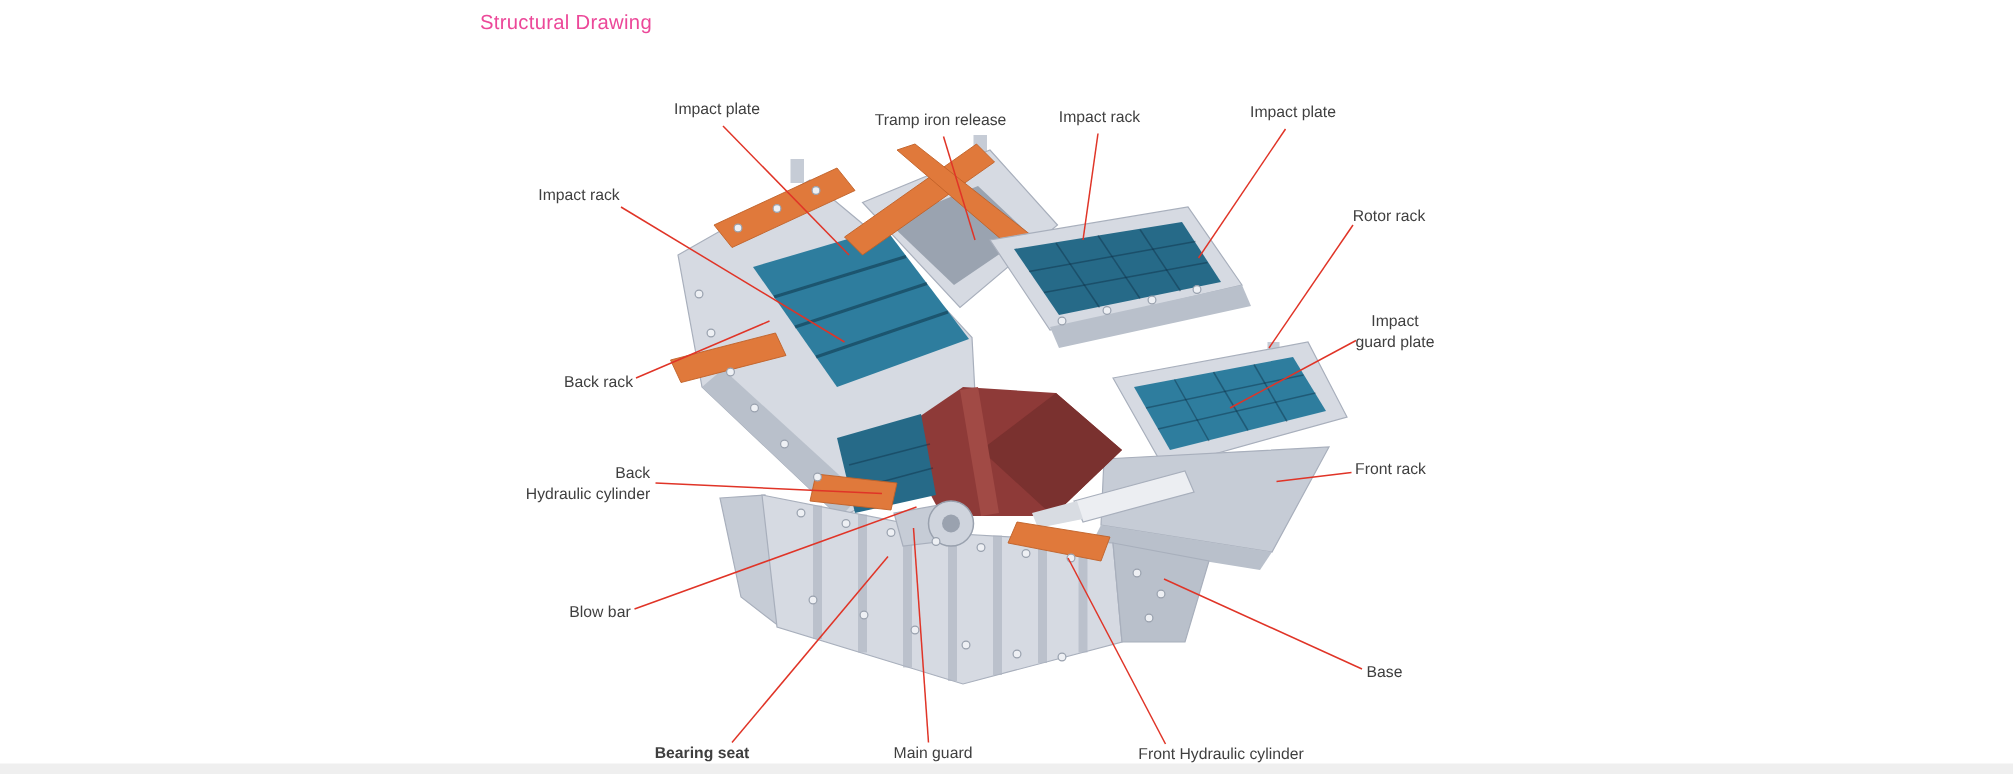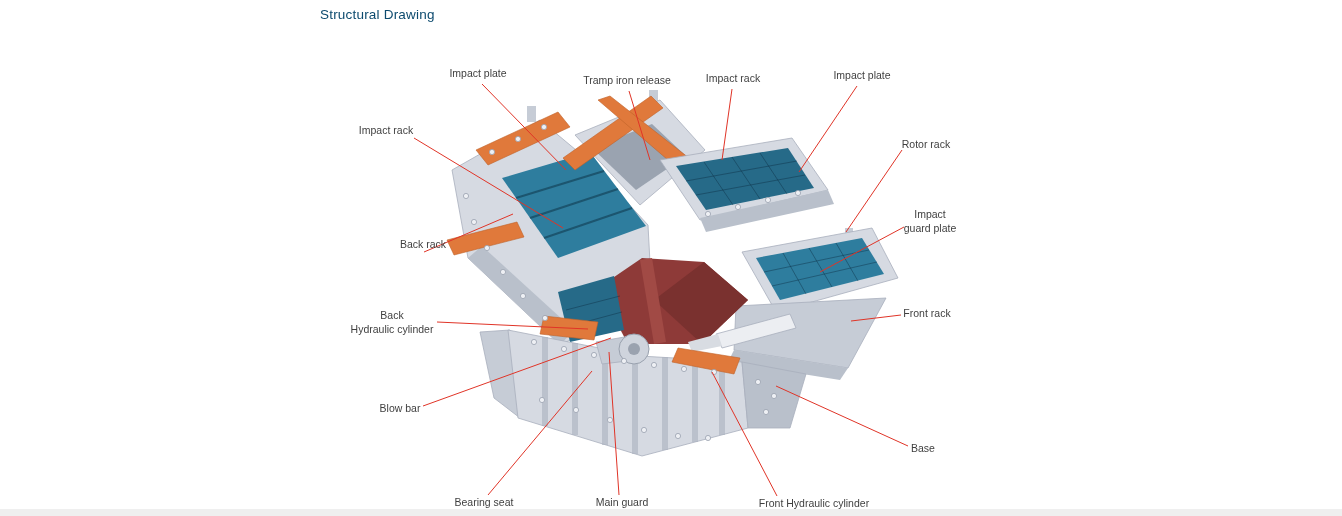--- a/index.html
+++ b/index.html
@@ -4,21 +4,21 @@
 <style>
   * { margin:0; padding:0; box-sizing:border-box; }
   html,body { background:#fff; }
   body { font-family:"Liberation Sans", sans-serif; }
   .stage {
     position:relative; width:1342px; height:516px;
     background:#fff; overflow:hidden;
   }
   .title {
     position:absolute; left:320px; top:7px;
-    font-size:13.5px; font-weight:500; color:#0c4a6e; letter-spacing:.2px;
+    font-size:13.5px; font-weight:500; color:#ec4899; letter-spacing:.2px;
   }
   .label {
     position:absolute; transform:translate(-50%,-50%);
     font-size:10.5px; line-height:1.3; color:var(--label-text,#3f3f3f);
     text-align:center; white-space:pre-line; pointer-events:none;
   }
   svg.scene { position:absolute; left:0; top:0; width:1342px; height:516px; }
   .leader line { stroke-width:1; }
   .edge { stroke:#a8afbc; stroke-width:.8; }
   .f-gray   { fill:var(--machine-gray,#d6dae2); }
@@ -195,24 +195,24 @@
   </svg>
 
   <div class="label" style="left:478px; top:74px;">Impact plate</div>
   <div class="label" style="left:627px; top:81px;">Tramp iron release</div>
   <div class="label" style="left:733px; top:79px;">Impact rack</div>
   <div class="label" style="left:862px; top:76px;">Impact plate</div>
   <div class="label" style="left:386px; top:131px;">Impact rack</div>
   <div class="label" style="left:926px; top:145px;">Rotor rack</div>
   <div class="label" style="left:930px; top:222px;">Impact
 guard plate</div>
-  <div class="label" style="left:399px; top:245px;margin-left:24px;">Back rack</div>
-  <div class="label" style="left:392px; top:323px;">Back
+  <div class="label" style="left:399px; top:256px;">Back rack</div>
+  <div class="label" style="left:392px; top:323px;text-align:right;">Back
 Hydraulic cylinder</div>
   <div class="label" style="left:927px; top:314px;text-align:center;">Front rack</div>
   <div class="label" style="left:400px; top:409px;">Blow bar</div>
   <div class="label" style="left:923px; top:449px;text-align:center;">Base</div>
-  <div class="label" style="left:484px; top:503px;">Bearing seat</div>
+  <div class="label" style="left:468px; top:503px;font-weight:bold;">Bearing seat</div>
   <div class="label" style="left:622px; top:503px;">Main guard</div>
   <div class="label" style="left:796px; top:504px;padding-left:36px;">Front Hydraulic cylinder</div>
 
   <div class="bottom-strip"></div>
 </div>
 
 </body></html>

